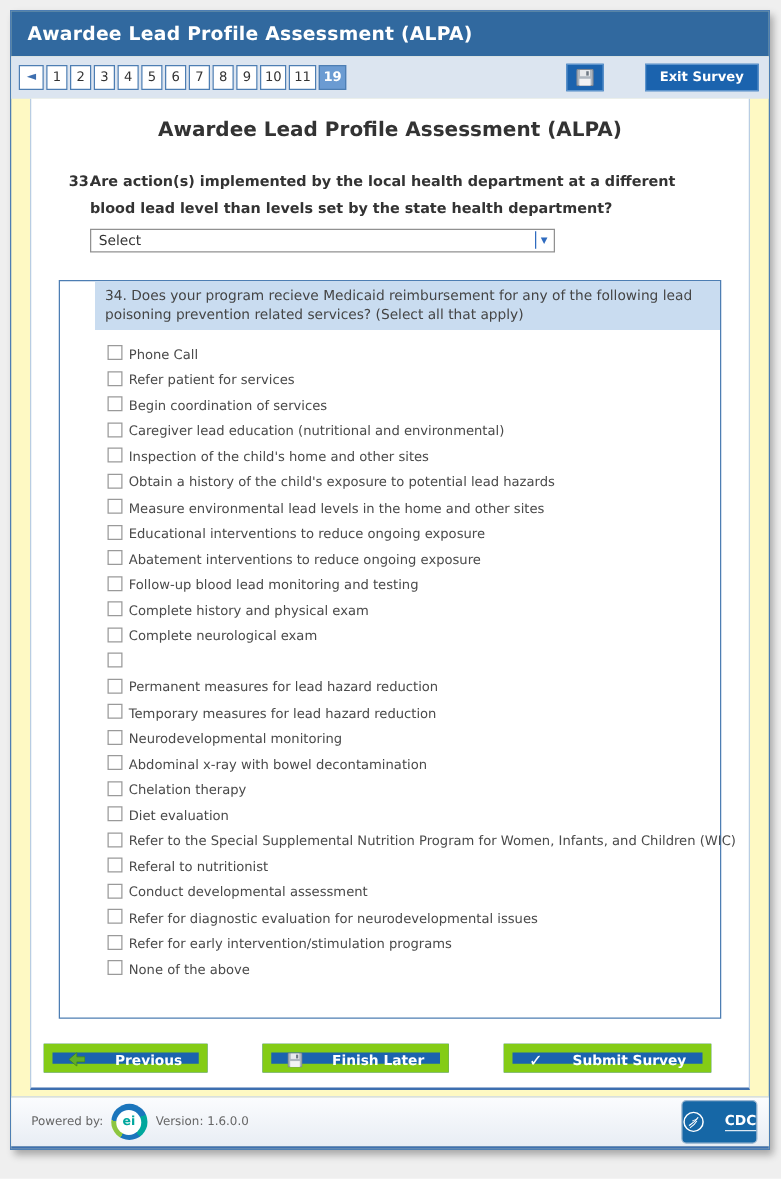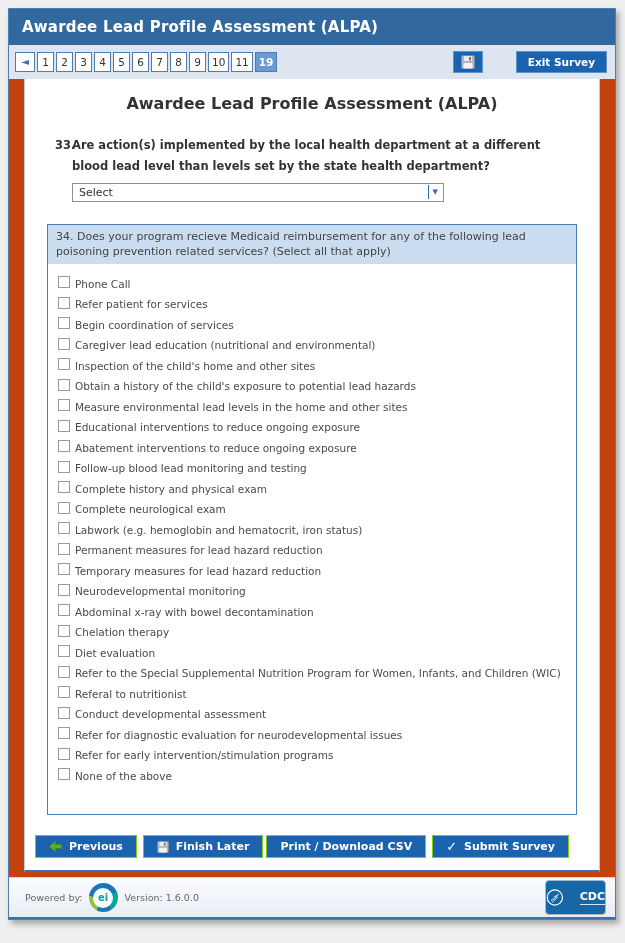--- a/index.html
+++ b/index.html
@@ -5,21 +5,21 @@
   * { box-sizing: border-box; margin: 0; padding: 0; }
   html,body { width:625px; height:943px; }
   body {
     background:#EFEFEF;
     font-family:"DejaVu Sans", sans-serif;
     position:relative;
     overflow:hidden;
   }
   .window {
     position:absolute; left:8px; top:8px; width:608px; height:912px;
-    background:#c2410c; border:1px solid #4D7EB3;
+    background:#fef9c3; border:1px solid #4D7EB3;
     box-shadow:3px 4px 6px rgba(0,0,0,0.3);
     display:flex; flex-direction:column;
   }
   
   .header { height:36px; background:#31699F; display:flex; align-items:center; padding:0 13px; flex:none; }
   .header-title { color:#fff; font-weight:bold; font-size:15px; letter-spacing:0.2px; }
   
   .toolbar { height:34px; background:#DCE5F0; display:flex; align-items:center; justify-content:space-between; padding:0 8px 0 6px; flex:none; }
   .pagination { display:flex; align-items:center; gap:2px; }
   .nav-arrow-btn { width:20px; height:20px; background:#fff; border:1px solid #4D7EB3; display:flex; align-items:center; justify-content:center; cursor:pointer; }
@@ -39,32 +39,32 @@
   .main-heading { text-align:center; font-weight:bold; font-size:16px; color:#333; padding-top:15px; }
   .q33 { display:flex; margin:22px 0 0 30px; font-weight:bold; font-size:11.5px; color:#333; line-height:1.85; }
   .q33 .q-num { width:17px; flex:none; }
   .q33 .q-text { max-width:492px; }
   .select-box { margin:5px 0 0 47px; width:372px; height:19px; background:#fff; border:1px solid #919191;
     display:flex; align-items:center; cursor:pointer; }
   .select-text { flex:1; padding-left:6px; font-size:11px; color:#333; }
   .select-arrow-wrap { height:14px; display:flex; align-items:center; padding:0 4px 0 4px; margin-right:1px;
     border-left:1px solid #2F6BBF; color:#2F6BBF; font-size:7px; }
   
-  .fieldset { margin:22px 22px 0 22px; border:1px solid #4D7EB3; padding-bottom:24px; }
+  .fieldset { margin:22px 22px 0 22px; border:1px solid #4D7EB3; padding-bottom:24px;padding-left:28px; }
   .fieldset-header { background:#C9DCF0; padding:4px 8px 5px 8px; font-size:11px; color:#444; line-height:1.4; }
   .fieldset-header span { display:block; max-width:505px; }
   .chk-list { padding:13px 10px 0 10px; }
   .chk-row { display:flex; align-items:center; margin-bottom:7.5px; height:13px; cursor:pointer; }
   .chk { width:12px; height:12px; background:#fff; border:1px solid #9A9A9A; flex:none; margin:-3px 5px 0 0; }
   .chk-label { font-size:10.5px; color:#4A4A4A; white-space:nowrap; }
   
   .buttons-row { position:absolute; left:10px; right:30px; bottom:12px; display:flex; align-items:center; justify-content:space-between; }
   .btn-center { display:flex; gap:3px; }
-  .btn { height:23px; background:#1B63AE; border:1px solid #84cc16; color:#fff; font-weight:bold; font-size:11px;
-    display:inline-flex; align-items:center; gap:7px; padding:0 13px; cursor:pointer; }
+  .btn { height:23px; background:#1B63AE; border:7px solid #84cc16; color:#fff; font-weight:bold; font-size:11px;
+    display:inline-flex; gap:24px; padding:0 13px; cursor:pointer; }
   .check-icon { font-size:13px; font-weight:normal; }
   
   .footer { height:42px; flex:none; background:linear-gradient(#FBFCFE,#E8EDF4);
     border-top:1px solid #CBD7E6; border-bottom:2px solid #3E6FAF;
     display:flex; align-items:center; padding:0 9px 0 16px; }
   .footer-text { font-size:9.5px; color:#666; }
   .ei-logo { width:29px; height:29px; border-radius:50%; margin:0 7px 0 6px; flex:none;
     background:conic-gradient(from 210deg, #8DC63F 0 18%, #1B75BC 18% 60%, #00A79D 60% 82%, #1B75BC 82% 100%);
     display:flex; align-items:center; justify-content:center; }
   .ei-inner { width:20px; height:20px; border-radius:50%; background:#fff; color:#00A79D; font-weight:bold;
@@ -176,21 +176,20 @@
           <div class="chk-row">
             <span class="chk"></span>
             <span class="chk-label">Complete history and physical exam</span>
           </div>
           <div class="chk-row">
             <span class="chk"></span>
             <span class="chk-label">Complete neurological exam</span>
           </div>
           <div class="chk-row">
             <span class="chk"></span>
-            <span class="chk-label">Labwork (e.g. hemoglobin and hematocrit, iron status)</span>
           </div>
           <div class="chk-row">
             <span class="chk"></span>
             <span class="chk-label">Permanent measures for lead hazard reduction</span>
           </div>
           <div class="chk-row">
             <span class="chk"></span>
             <span class="chk-label">Temporary measures for lead hazard reduction</span>
           </div>
           <div class="chk-row">
@@ -246,23 +245,20 @@
       <div class="btn-center">
         <div class="btn">
           <svg viewBox="0 0 14 14" width="12" height="12">
             <rect x="0.5" y="0.5" width="13" height="13" rx="1" fill="#AEB6BF" stroke="#7E8792"></rect>
             <rect x="3" y="1" width="8" height="5" fill="#E8EAED"></rect>
             <rect x="8" y="2" width="2" height="3.5" fill="#6F7984"></rect>
             <rect x="2.5" y="8" width="9" height="5.5" fill="#F2F3F5"></rect>
           </svg>
           <span>Finish Later</span>
         </div>
-        <div class="btn">
-          <span>Print / Download CSV</span>
-        </div>
       </div>
       <div class="btn">
         <span class="check-icon">✓</span>
         <span>Submit Survey</span>
       </div>
     </div>
   </div>
 
   <div class="footer">
     <span class="footer-text">Powered by:</span>

